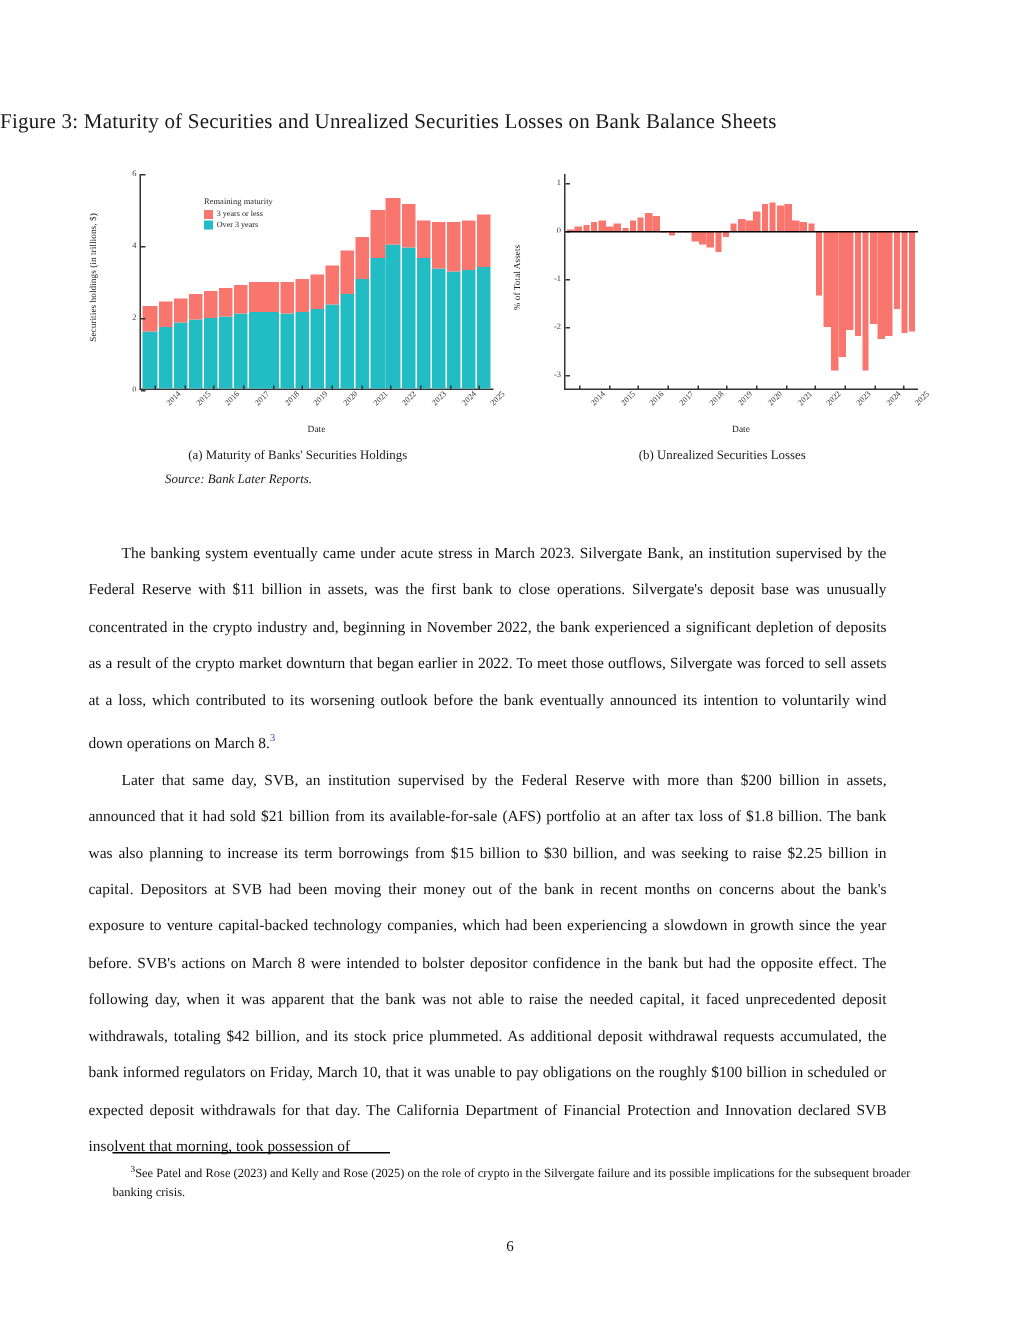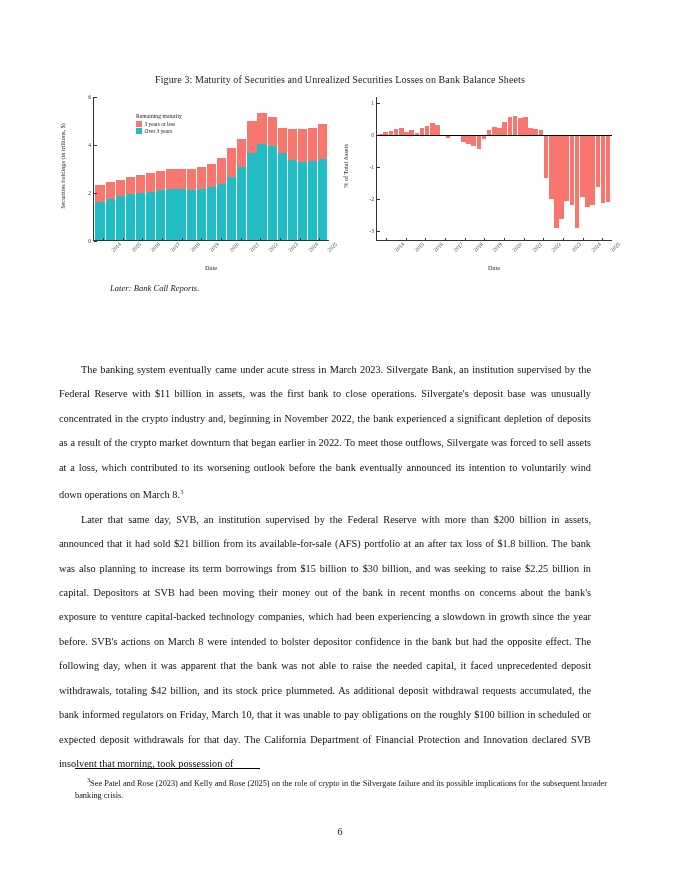--- a/index.html
+++ b/index.html
@@ -23,24 +23,24 @@
   }
 
   
   .figure-block {
     position: absolute;
     left: 0;
     top: 74px;
     width: 680px;
   }
   .figure-caption {
-    text-align: center;
-    font-size: 10px;
+    text-align: left;
+    font-size: 14px;
     letter-spacing: .01em;
-    margin: 0 0 6px 0;
+    margin: 0 0 20px 0;
     color: #1a1a1a;
   }
   .panels {
     display: flex;
     justify-content: center;
     align-items: flex-start;
     gap: 6px;
   }
   .panel {
     width: 277px;
@@ -632,22 +632,26 @@
               <div class="xtick" style="left: 87.5%; margin-left: 4px;">2024</div>
               <div class="xtick-mark" style="left: 95.8333%;"></div>
               <div class="xtick" style="left: 95.8333%; margin-left: 4px;">2025</div>
             </div>
           <div class="xlabel">Date</div>
         </div>
       </div>
 
     </div>
 
-
-    <div class="source">Later: Bank Call Reports.</div>
+    <div class="subcaptions">
+      <div class="subcap">(a) Maturity of Banks' Securities Holdings</div>
+      <div class="subcap">(b) Unrealized Securities Losses</div>
+    </div>
+
+    <div class="source">Source: Bank Later Reports.</div>
   </div>
 
   <div class="body-text">
     <p class="para"><span>The banking system eventually came under acute stress in March 2023. Silvergate Bank, an institution supervised by the Federal Reserve with $11 billion in assets, was the first bank to close operations. Silvergate's deposit base was unusually concentrated in the crypto industry and, beginning in November 2022, the bank experienced a significant depletion of deposits as a result of the crypto market downturn that began earlier in 2022. To meet those outflows, Silvergate was forced to sell assets at a loss, which contributed to its worsening outlook before the bank eventually announced its intention to voluntarily wind down operations on March 8.</span><sup class="fn">3</sup></p>
     <p class="para">Later that same day, SVB, an institution supervised by the Federal Reserve with more than $200 billion in assets, announced that it had sold $21 billion from its available-for-sale (AFS) portfolio at an after tax loss of $1.8 billion. The bank was also planning to increase its term borrowings from $15 billion to $30 billion, and was seeking to raise $2.25 billion in capital. Depositors at SVB had been moving their money out of the bank in recent months on concerns about the bank's exposure to venture capital-backed technology companies, which had been experiencing a slowdown in growth since the year before. SVB's actions on March 8 were intended to bolster depositor confidence in the bank but had the opposite effect. The following day, when it was apparent that the bank was not able to raise the needed capital, it faced unprecedented deposit withdrawals, totaling $42 billion, and its stock price plummeted. As additional deposit withdrawal requests accumulated, the bank informed regulators on Friday, March 10, that it was unable to pay obligations on the roughly $100 billion in scheduled or expected deposit withdrawals for that day. The California Department of Financial Protection and Innovation declared SVB insolvent that morning, took possession of</p>
   </div>
 
   <div class="footnote-wrap">
     <div class="fn-rule"></div>
     <div class="footnote"><sup>3</sup><span>See Patel and Rose (2023) and Kelly and Rose (2025) on the role of crypto in the Silvergate failure and its possible implications for the subsequent broader banking crisis.</span></div>

